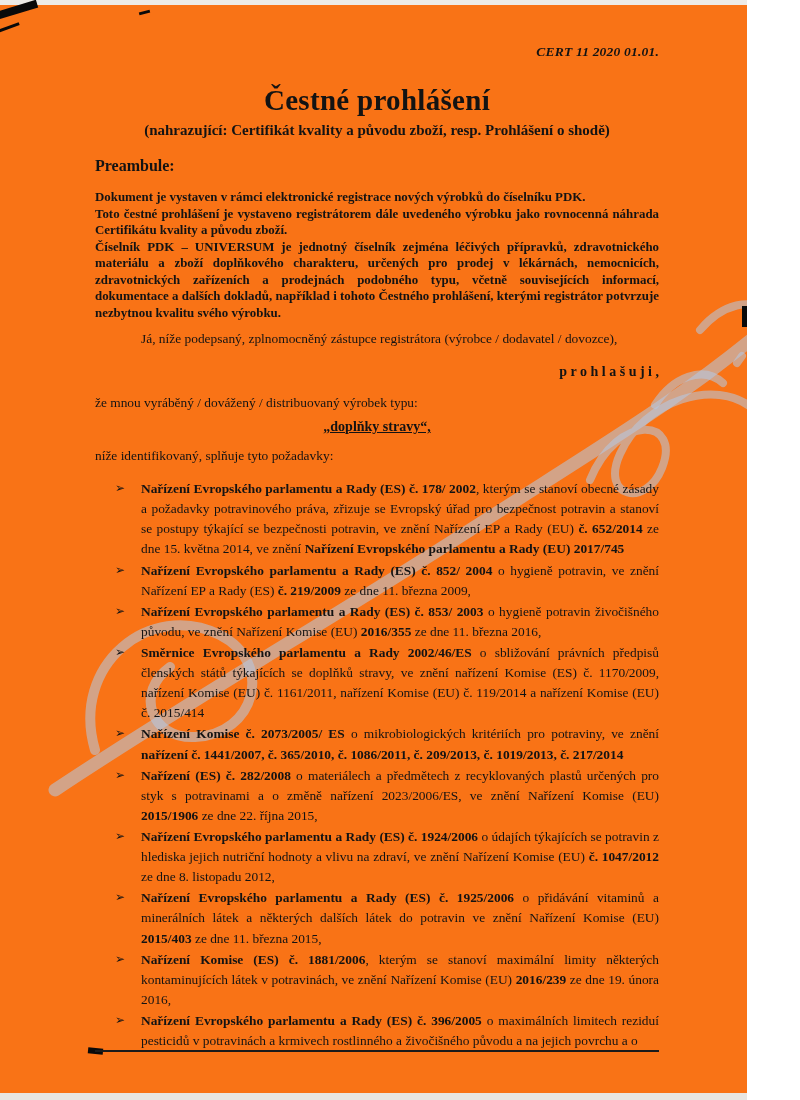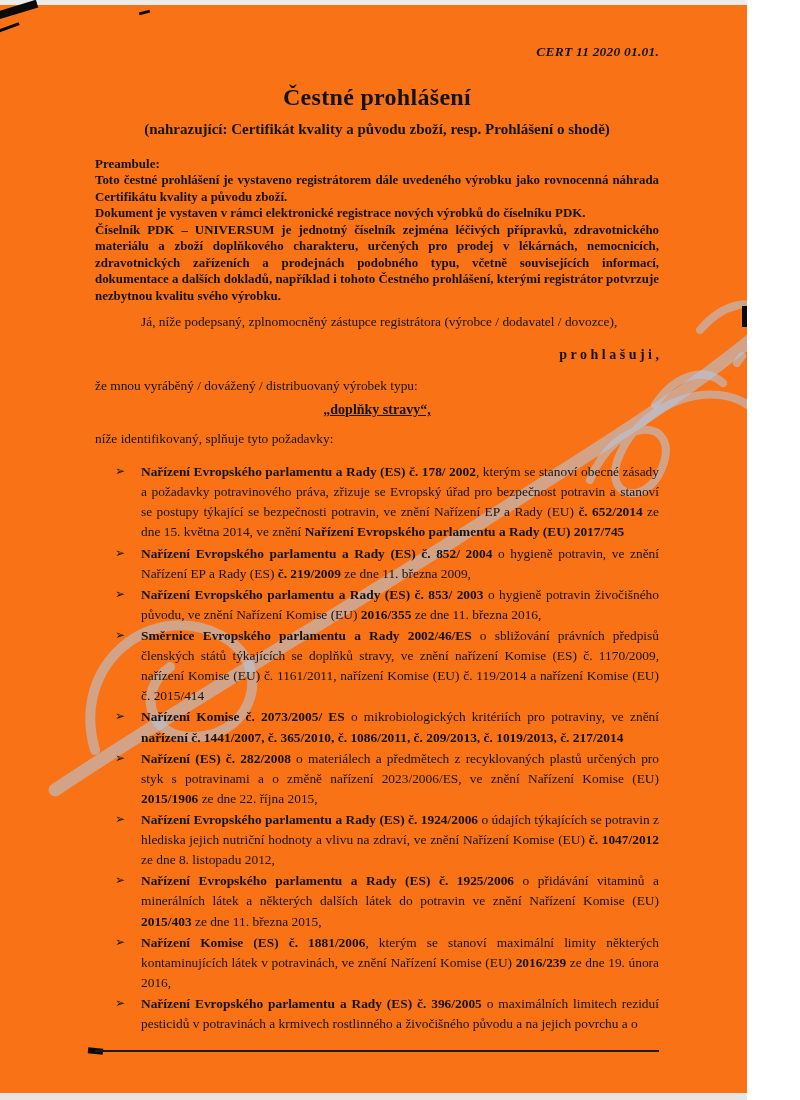--- a/index.html
+++ b/index.html
@@ -17,24 +17,24 @@
   .art-right { right:-1px; top:306px; width:6px; height:21px; }
   .art-footer { left:88px; top:1048px; width:15px; height:6px; transform:rotate(6deg); }
 
   
   .watermark { position:absolute; left:0; top:0; z-index:0; pointer-events:none; }
 
   .content { position:absolute; left:95px; right:88px; top:44px; z-index:1; }
 
   .doc-code { text-align:right; font-style:italic; font-weight:bold; font-size:13.5px; margin-bottom:24px; letter-spacing:.2px; }
 
-  .title { text-align:center; font-size:24px; font-weight:bold; letter-spacing:.3px; margin-bottom:10px; }
+  .title { text-align:center; font-size:29px; font-weight:bold; letter-spacing:.3px; margin-bottom:5px; }
   .subtitle { text-align:center; font-size:15px; font-weight:bold; margin-bottom:18px; }
 
-  .preamble-heading { font-size:13px; font-weight:bold; margin-bottom:0; }
+  .preamble-heading { font-size:16px; font-weight:bold; margin-bottom:14px; }
   .preamble-p { font-size:12.9px; font-weight:bold; line-height:1.28; text-align:justify; }
 
   .intro { font-size:13.4px; margin-top:10px; padding-left:46px; }
   .verb { text-align:right; font-weight:bold; font-size:14px; margin:17px 0 15px 0; }
   .plain { font-size:13.4px; }
   .product-type { text-align:center; font-weight:bold; font-size:14px; text-decoration:underline; margin:8px 0 13px 0; }
 
   .req-list { list-style:none; margin-top:15px; padding-left:20px; }
   .req-list li { position:relative; padding-left:26px; font-size:13.4px; line-height:1.5; text-align:justify; margin-bottom:1px; }
   .req-list .marker { position:absolute; left:0; top:0; font-size:12px; }
@@ -65,22 +65,22 @@
   <div class="artifact art-right"></div>
   <div class="artifact art-footer"></div>
 
   <div class="content">
     <div class="doc-code">CERT 11 2020 01.01.</div>
 
     <h1 class="title">Čestné prohlášení</h1>
     <div class="subtitle">(nahrazující: Certifikát kvality a původu zboží, resp. Prohlášení o shodě)</div>
 
     <h2 class="preamble-heading">Preambule:</h2>
+    <p class="preamble-p">Dokument je vystaven v rámci elektronické registrace nových výrobků do číselníku PDK.</p>
     <p class="preamble-p">Toto čestné prohlášení je vystaveno registrátorem dále uvedeného výrobku jako rovnocenná náhrada Certifikátu kvality a původu zboží.</p>
-    <p class="preamble-p">Dokument je vystaven v rámci elektronické registrace nových výrobků do číselníku PDK.</p>
     <p class="preamble-p">Číselník PDK – UNIVERSUM je jednotný číselník zejména léčivých přípravků, zdravotnického materiálu a zboží doplňkového charakteru, určených pro prodej v lékárnách, nemocnicích, zdravotnických zařízeních a prodejnách podobného typu, včetně souvisejících informací, dokumentace a dalších dokladů, například i tohoto Čestného prohlášení, kterými registrátor potvrzuje nezbytnou kvalitu svého výrobku.</p>
 
     <p class="intro">Já, níže podepsaný, zplnomocněný zástupce registrátora (výrobce / dodavatel / dovozce),</p>
     <p class="verb">p r o h l a š u j i ,</p>
     <p class="plain">že mnou vyráběný / dovážený / distribuovaný výrobek typu:</p>
     <p class="product-type">„doplňky stravy“,</p>
     <p class="plain">níže identifikovaný, splňuje tyto požadavky:</p>
 
     <ul class="req-list">
         <li><span class="marker">➢</span><span class="bold">Nařízení Evropského parlamentu a Rady (ES) č. 178/ 2002</span><span>, kterým se stanoví obecné zásady a požadavky potravinového práva, zřizuje se Evropský úřad pro bezpečnost potravin a stanoví se postupy týkající se bezpečnosti potravin, ve znění Nařízení EP a Rady (EU) </span><span class="bold">č. 652/2014</span><span> ze dne 15. května 2014, ve znění </span><span class="bold">Nařízení Evropského parlamentu a Rady (EU) 2017/745</span></li>

